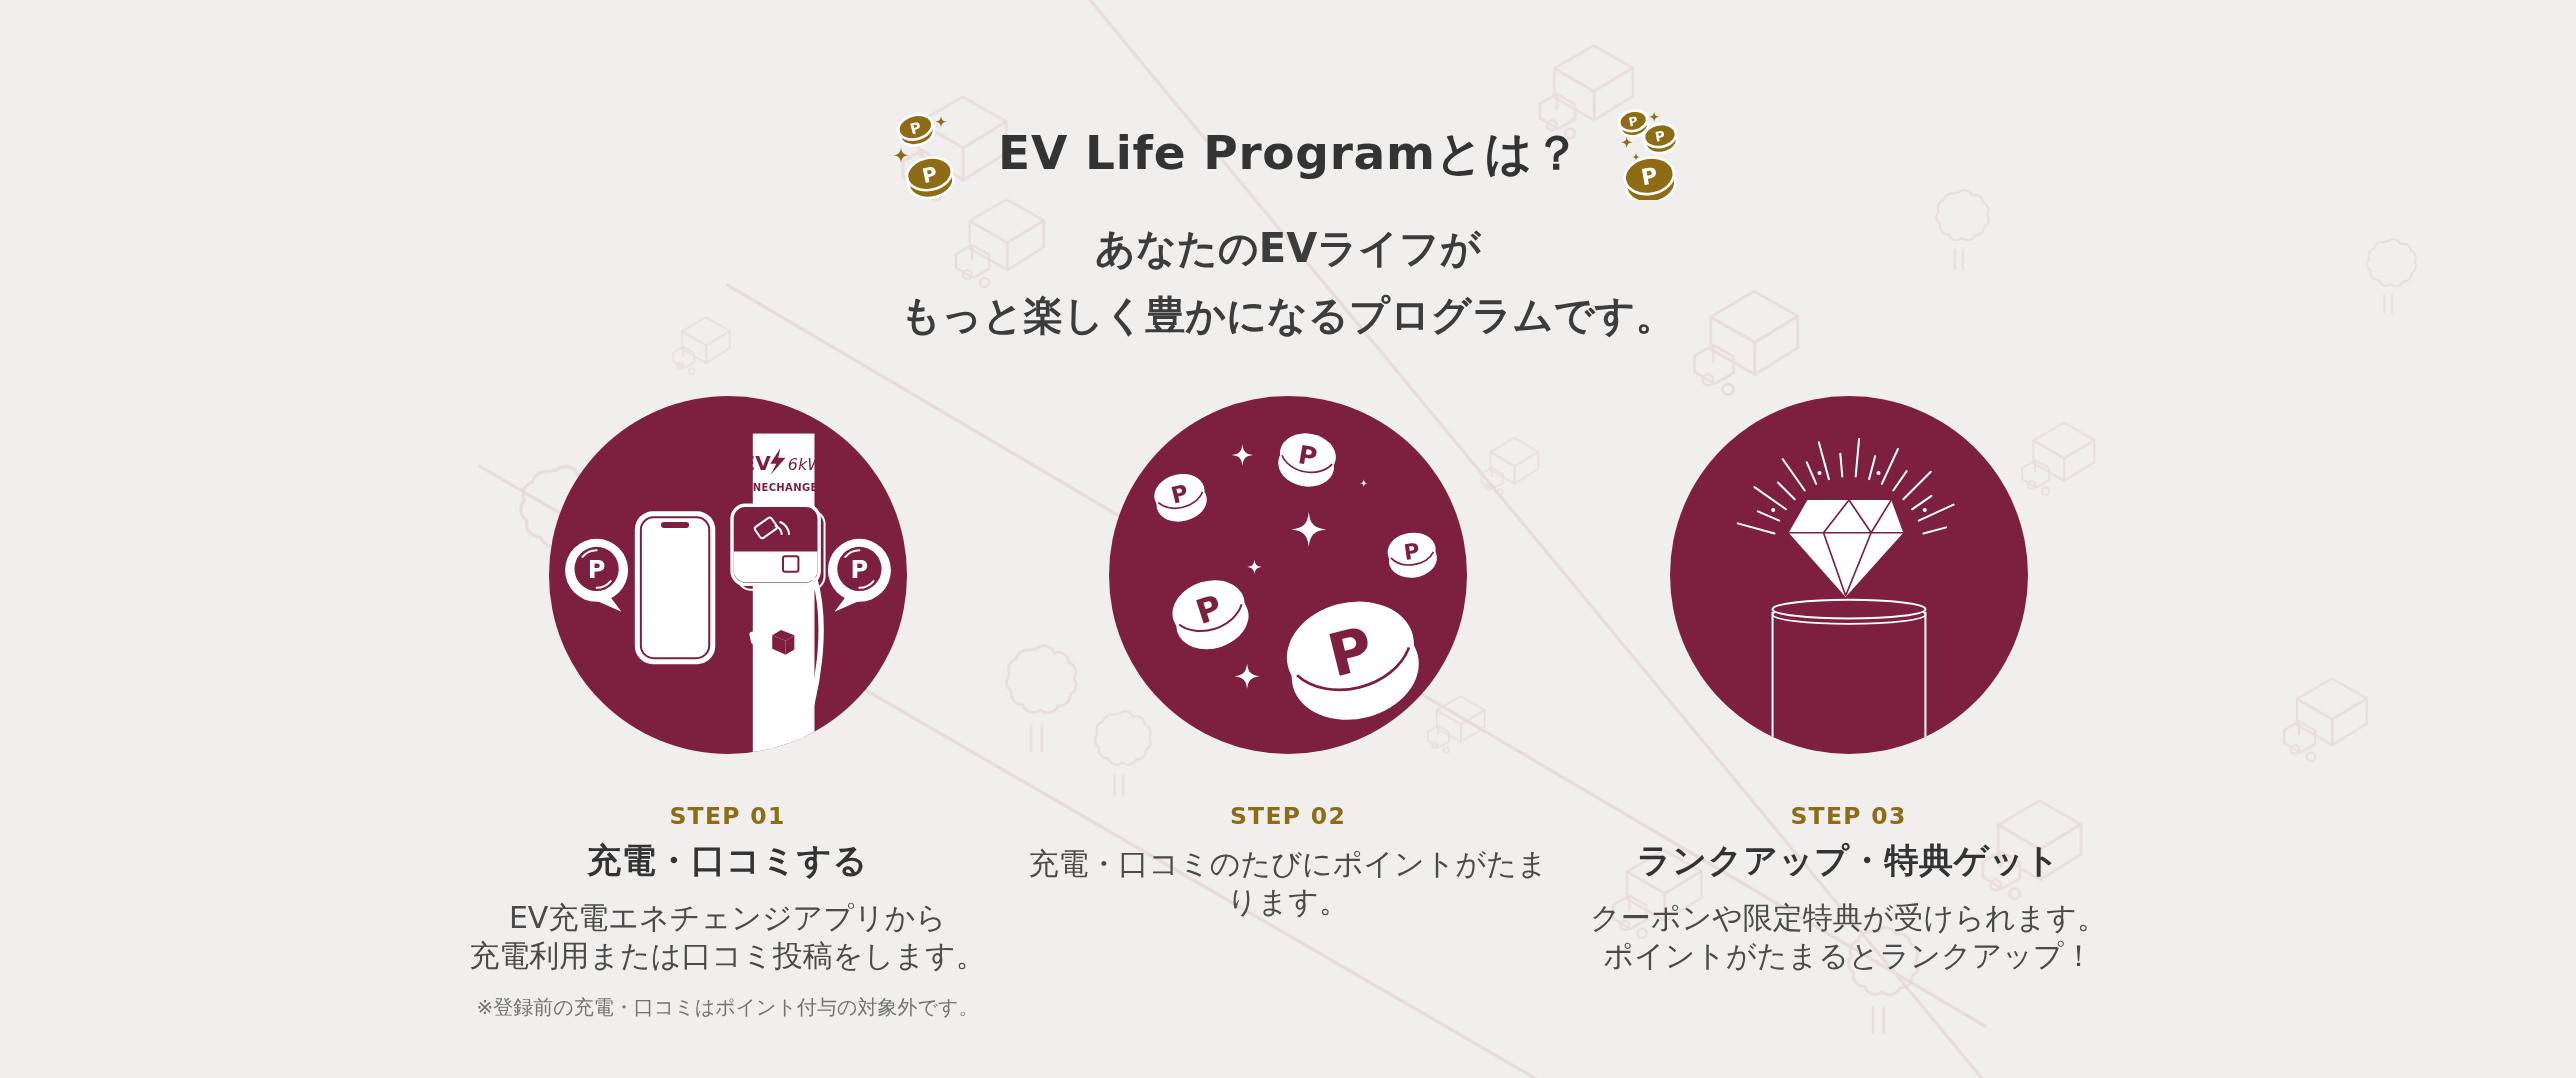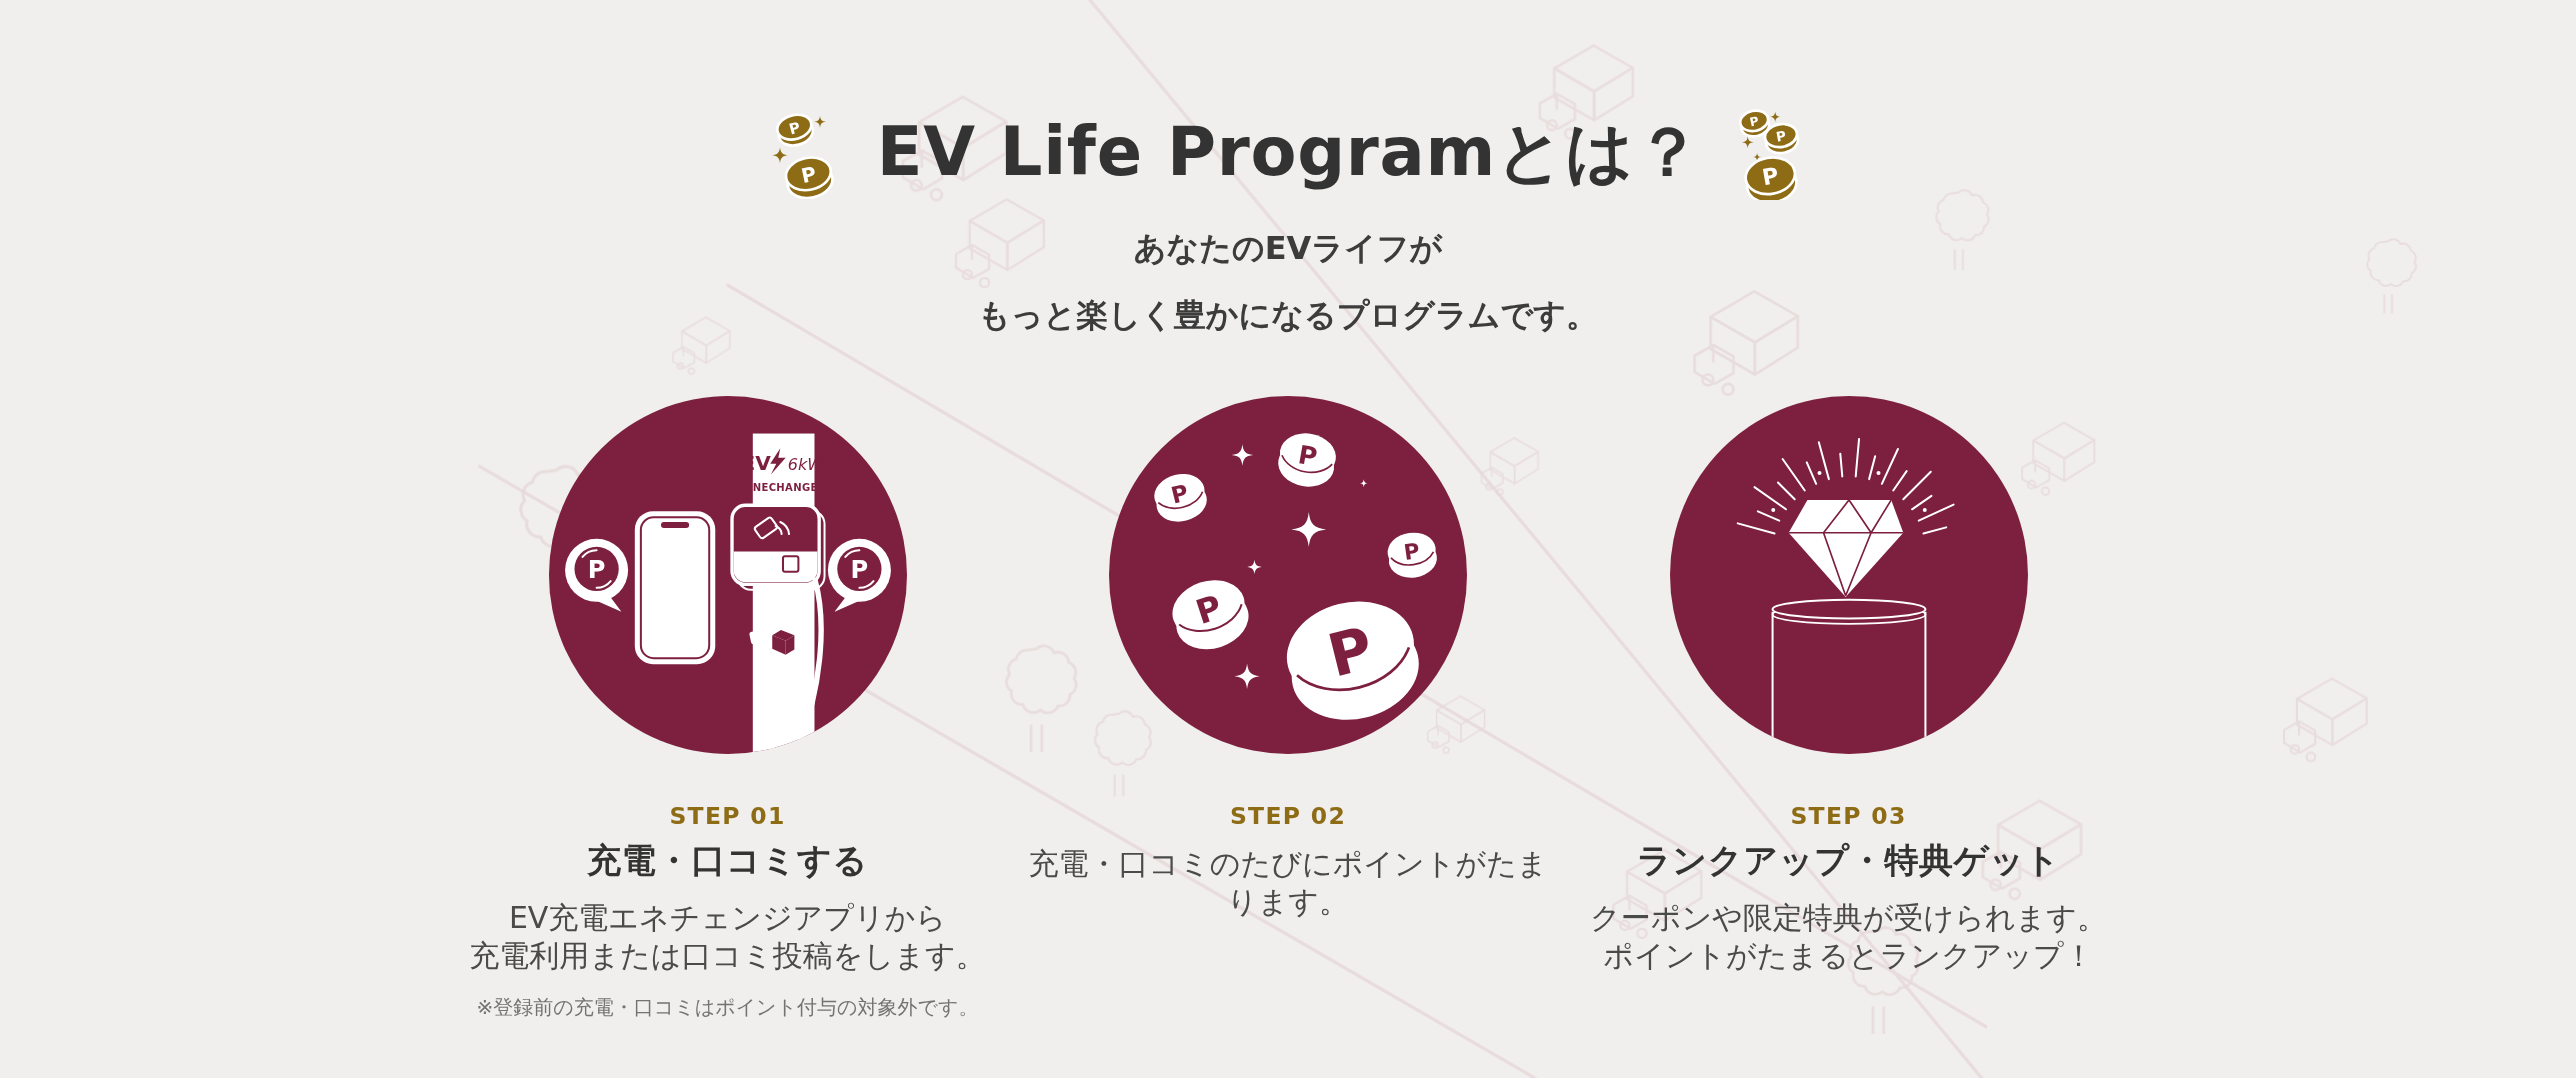--- a/index.html
+++ b/index.html
@@ -3,23 +3,23 @@
 <meta charset="utf-8">
 <style>
   * { margin:0; padding:0; box-sizing:border-box; }
   html,body { width:2576px; height:1079px; }
   body { font-family:"DejaVu Sans","Liberation Sans",sans-serif; }
   .stage { position:relative; width:2576px; height:1079px; background:#f0efed; overflow:hidden; }
   .bg-illustration { position:absolute; inset:0; }
 
   .header { position:absolute; top:0; left:0; width:100%; text-align:center; }
   .title-row { display:flex; align-items:center; justify-content:center; gap:35px; margin-top:106px; }
-  .page-title { font-size:67px; font-weight:700; color:#333333; letter-spacing:0.7px; line-height:1.1; }
+  .page-title { font-size:47px; font-weight:700; color:#333333; letter-spacing:0.7px; line-height:1.1; }
   .subtitle { margin-top:14.8px; }
-  .subtitle-line { font-size:32px; font-weight:700; color:#3c3c3c; line-height:67px; }
+  .subtitle-line { font-size:40px; font-weight:700; color:#3c3c3c; line-height:67px; }
 
   .steps-row { position:absolute; top:396px; left:50%; transform:translateX(-50%);
                display:flex; gap:23.5px; }
   .step-col { width:537px; text-align:center; }
   .step-circle { display:block; margin:0 auto; }
   .step-label { margin-top:48px; font-size:23.5px; font-weight:700; color:#8d6c15; letter-spacing:1.3px; }
   .step-heading { margin-top:8px; font-size:34px; font-weight:700; color:#333333; letter-spacing:0.7px; }
   .step-desc { margin-top:14.8px; font-size:30px; color:#4a4a4a; line-height:38px; }
   .step-note { margin-top:19px; font-size:20px; color:#737373; }
 

